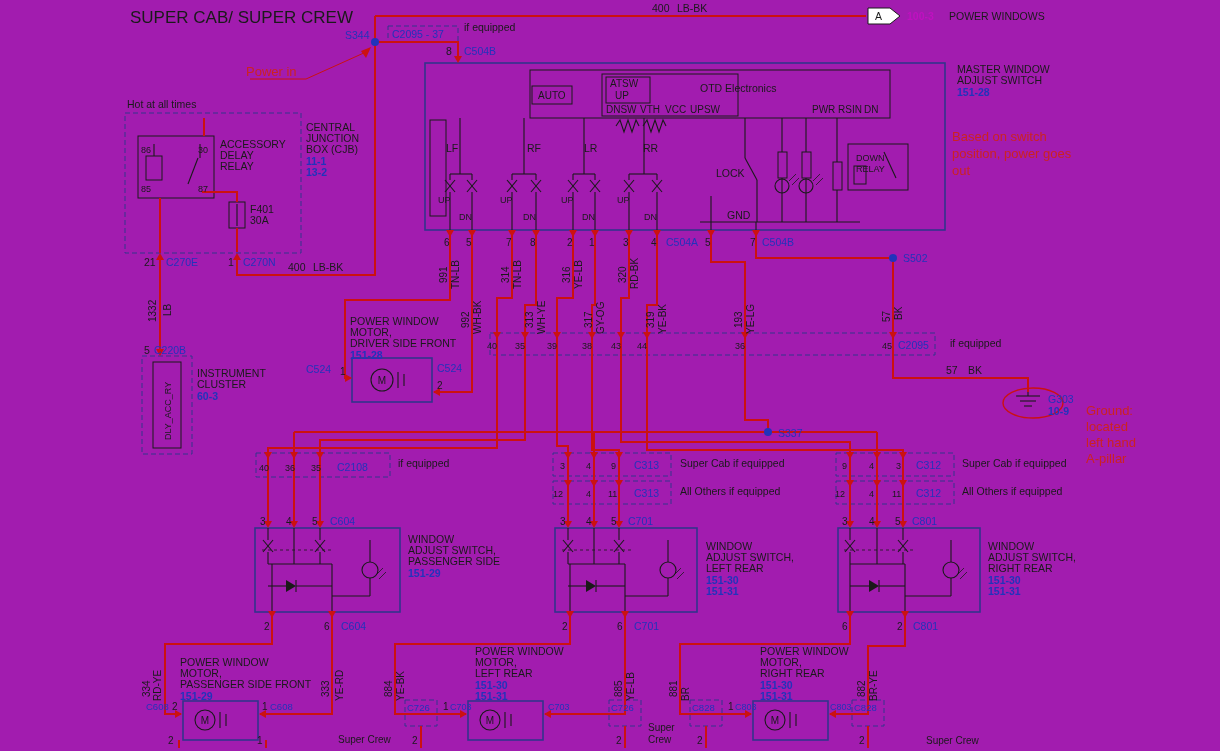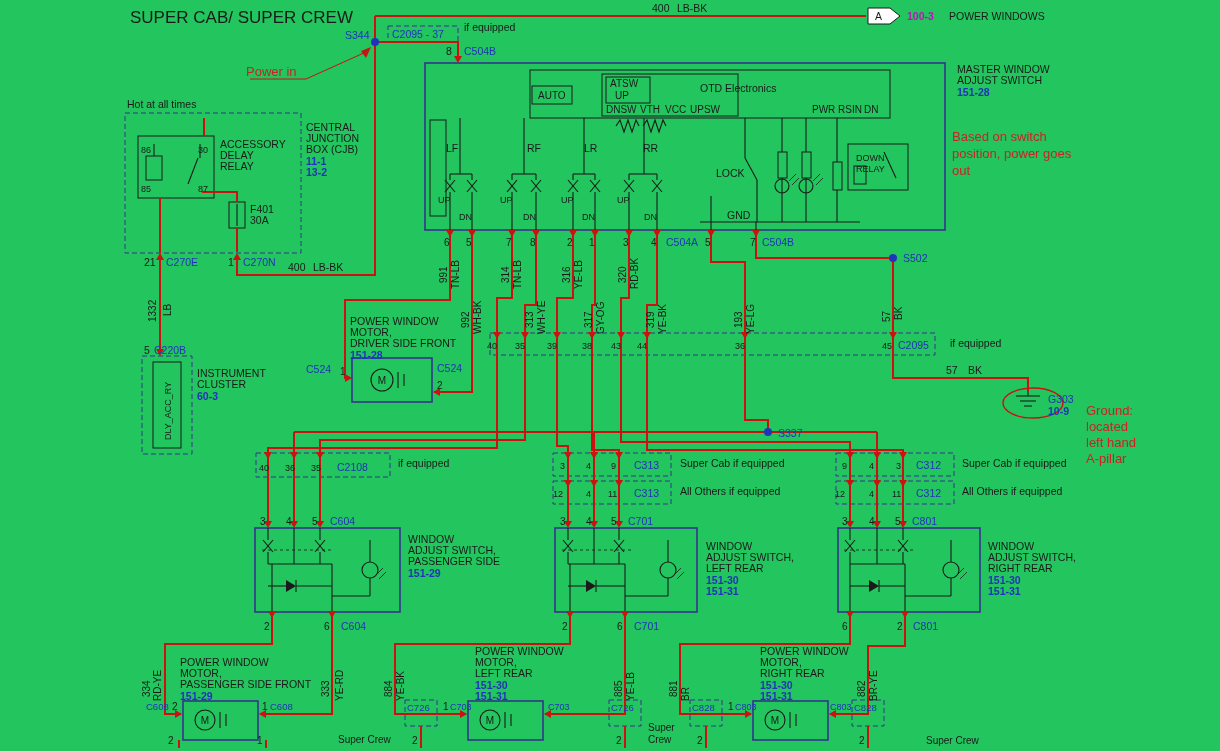--- a/index.html
+++ b/index.html
@@ -1,16 +1,16 @@
 <!DOCTYPE html>
 <html><head>
 <meta charset="utf-8">
 <style>
   html,body{margin:0;padding:0;background:#ffffff;}
-  #stage{position:relative;width:1220px;height:751px;background:#22c55e;overflow:hidden;
+  #stage{position:relative;width:1220px;height:751px;background:#a21caf;overflow:hidden;
          font-family:"Liberation Sans",sans-serif;}
   svg{position:absolute;left:0;top:0;}
   text{font-family:"Liberation Sans",sans-serif;}
 </style>
 </head>
 <body>
 
 <div id="stage">
   <svg id="diagram" width="1220" height="751" viewBox="0 0 1220 751">
       <rect x="125" y="113" width="176" height="140" fill="none" stroke="#34348c" stroke-width="1" stroke-dasharray="5 3"></rect>

